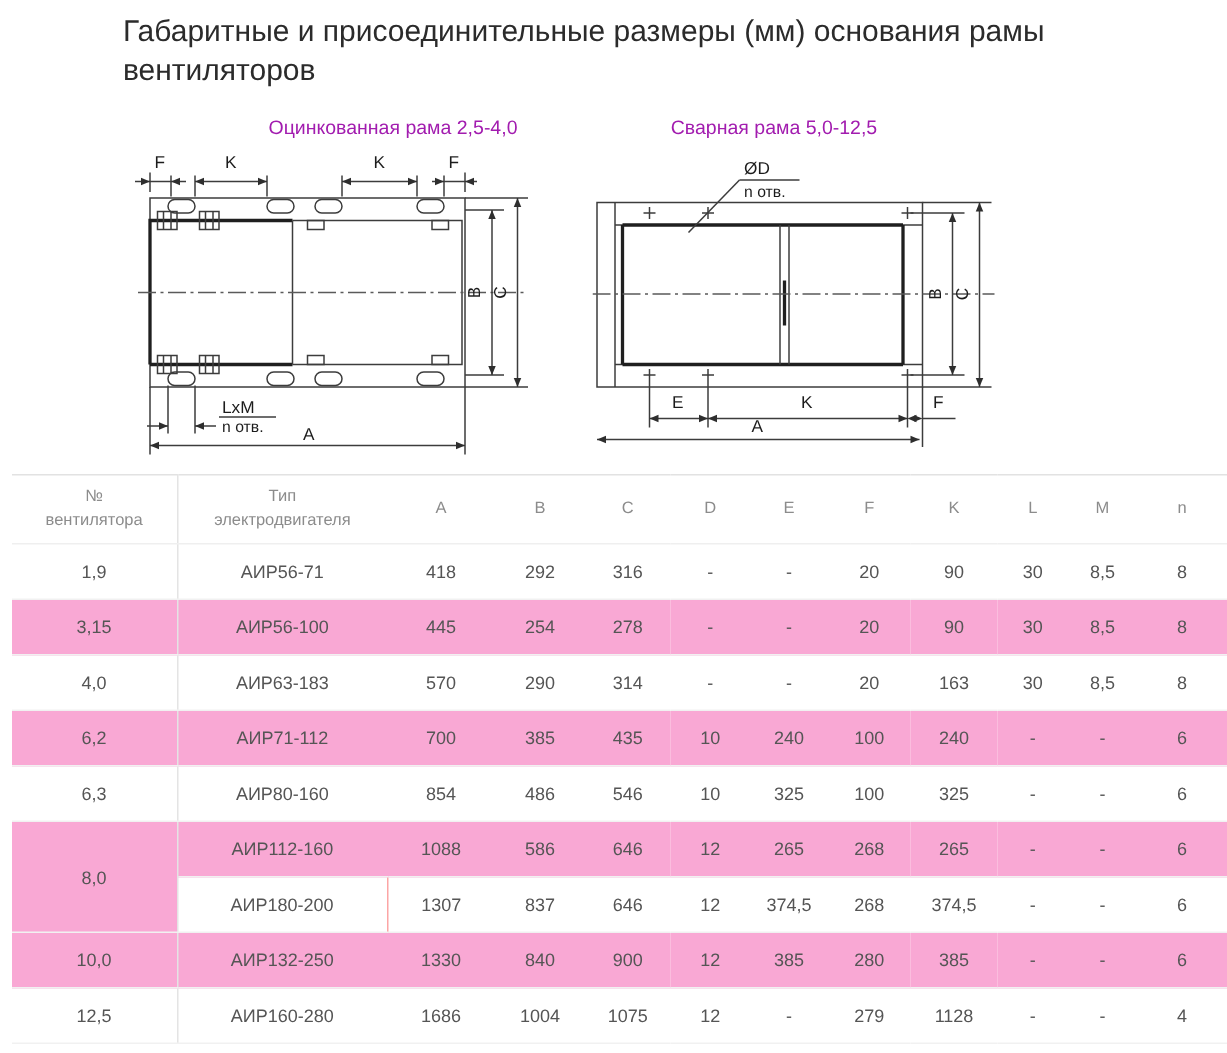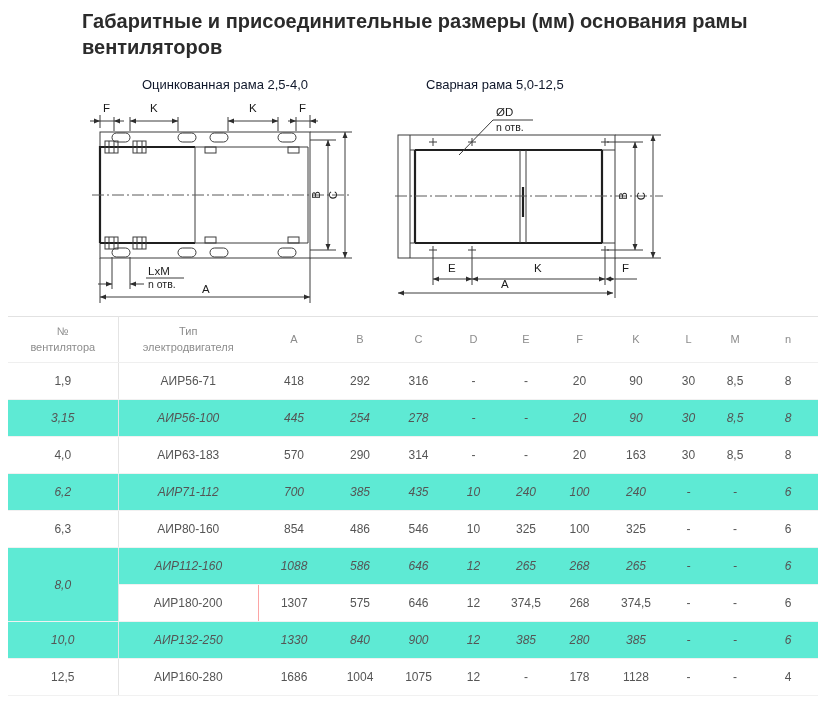--- a/index.html
+++ b/index.html
@@ -1,22 +1,22 @@
 <!DOCTYPE html>
 <html><head>
 <meta charset="utf-8">
 <style>
   * { margin:0; padding:0; box-sizing:border-box; }
   html,body { width:818px; height:702px; background:#ffffff;
     font-family:"Liberation Sans", sans-serif; overflow:hidden; position:relative; }
 
   .page-title { position:absolute; left:82px; top:8px; max-width:672px;
-    font-size:20px; line-height:1.32; font-weight:700; color:#2b2b2b; }
-
-  .fig-title { position:absolute; top:77px; font-size:13px; color:#0f172a; }
+    font-size:20px; line-height:1.32; font-weight:400; color:#2b2b2b; }
+
+  .fig-title { position:absolute; top:77px; font-size:13px; color:#a21caf; text-align:center; }
   .fig-title.left  { left:142px; width:240px; }
   .fig-title.right { left:426px; width:180px; }
 
   svg.drawing { position:absolute; top:95px; }
   svg.drawing.left  { left:84px;  }
   svg.drawing.right { left:395px; }
   .ln { stroke:#3c3c3c; stroke-width:1; fill:none; }
   .bd { stroke:#1f1f1f; stroke-width:2.2; fill:none; }
   .cl { stroke:#5a5a5a; stroke-width:1; fill:none; stroke-dasharray:12 3 2 3; }
   .ah { fill:#2e2e2e; stroke:none; }
@@ -29,21 +29,21 @@
   col.w0{width:110px} col.w1{width:140px} col.w2{width:72px} col.w3{width:60px}
   col.w4{width:57px} col.w5{width:53px} col.w6{width:52px} col.w7{width:55px}
   col.w8{width:58px} col.w9{width:47px} col.w10{width:46px} col.w11{width:60px}
   th { height:46px; font-weight:400; font-size:11px; line-height:1.45; color:#8c8c8c;
     text-align:center; vertical-align:middle; white-space:pre-line;
     border-bottom:1px solid #efefef; }
   td { height:37px; font-size:12px; color:#555555; text-align:center; vertical-align:middle;
     border-bottom:1px solid #f1f1f1; }
   th.c0, td.col-no { border-right:1px solid #e4e4e4; }
   td.group-sep { border-right:1px solid #fca5a5; }
-  td.sh { background:#5eead4;font-style:italic; }
+  td.sh { background:#f9a8d4; }
 </style>
 </head>
 <body>
 
 <h1 class="page-title">Габаритные и присоединительные размеры (мм) основания рамы вентиляторов</h1>
 
 <div class="fig-title left">Оцинкованная рама 2,5-4,0</div>
 <div class="fig-title right">Сварная рама 5,0-12,5</div>
 
 <svg class="drawing left" width="285" height="215" viewBox="0 0 285 215">
@@ -317,21 +317,21 @@
           <td class="sh">265</td>
           <td class="sh">268</td>
           <td class="sh">265</td>
           <td class="sh">-</td>
           <td class="sh">-</td>
           <td class="sh">6</td>
         </tr>
         <tr>
           <td class="col-type group-sep">АИР180-200</td>
           <td class="">1307</td>
-          <td class="">575</td>
+          <td class="">837</td>
           <td class="">646</td>
           <td class="">12</td>
           <td class="">374,5</td>
           <td class="">268</td>
           <td class="">374,5</td>
           <td class="">-</td>
           <td class="">-</td>
           <td class="">6</td>
         </tr>
         <tr>
@@ -349,21 +349,21 @@
           <td class="sh">6</td>
         </tr>
         <tr>
           <td class="col-no">12,5</td>
           <td class="col-type">АИР160-280</td>
           <td class="">1686</td>
           <td class="">1004</td>
           <td class="">1075</td>
           <td class="">12</td>
           <td class="">-</td>
-          <td class="">178</td>
+          <td class="">279</td>
           <td class="">1128</td>
           <td class="">-</td>
           <td class="">-</td>
           <td class="">4</td>
         </tr>
       </tbody>
   </table>
 </div>
 
 </body></html>

